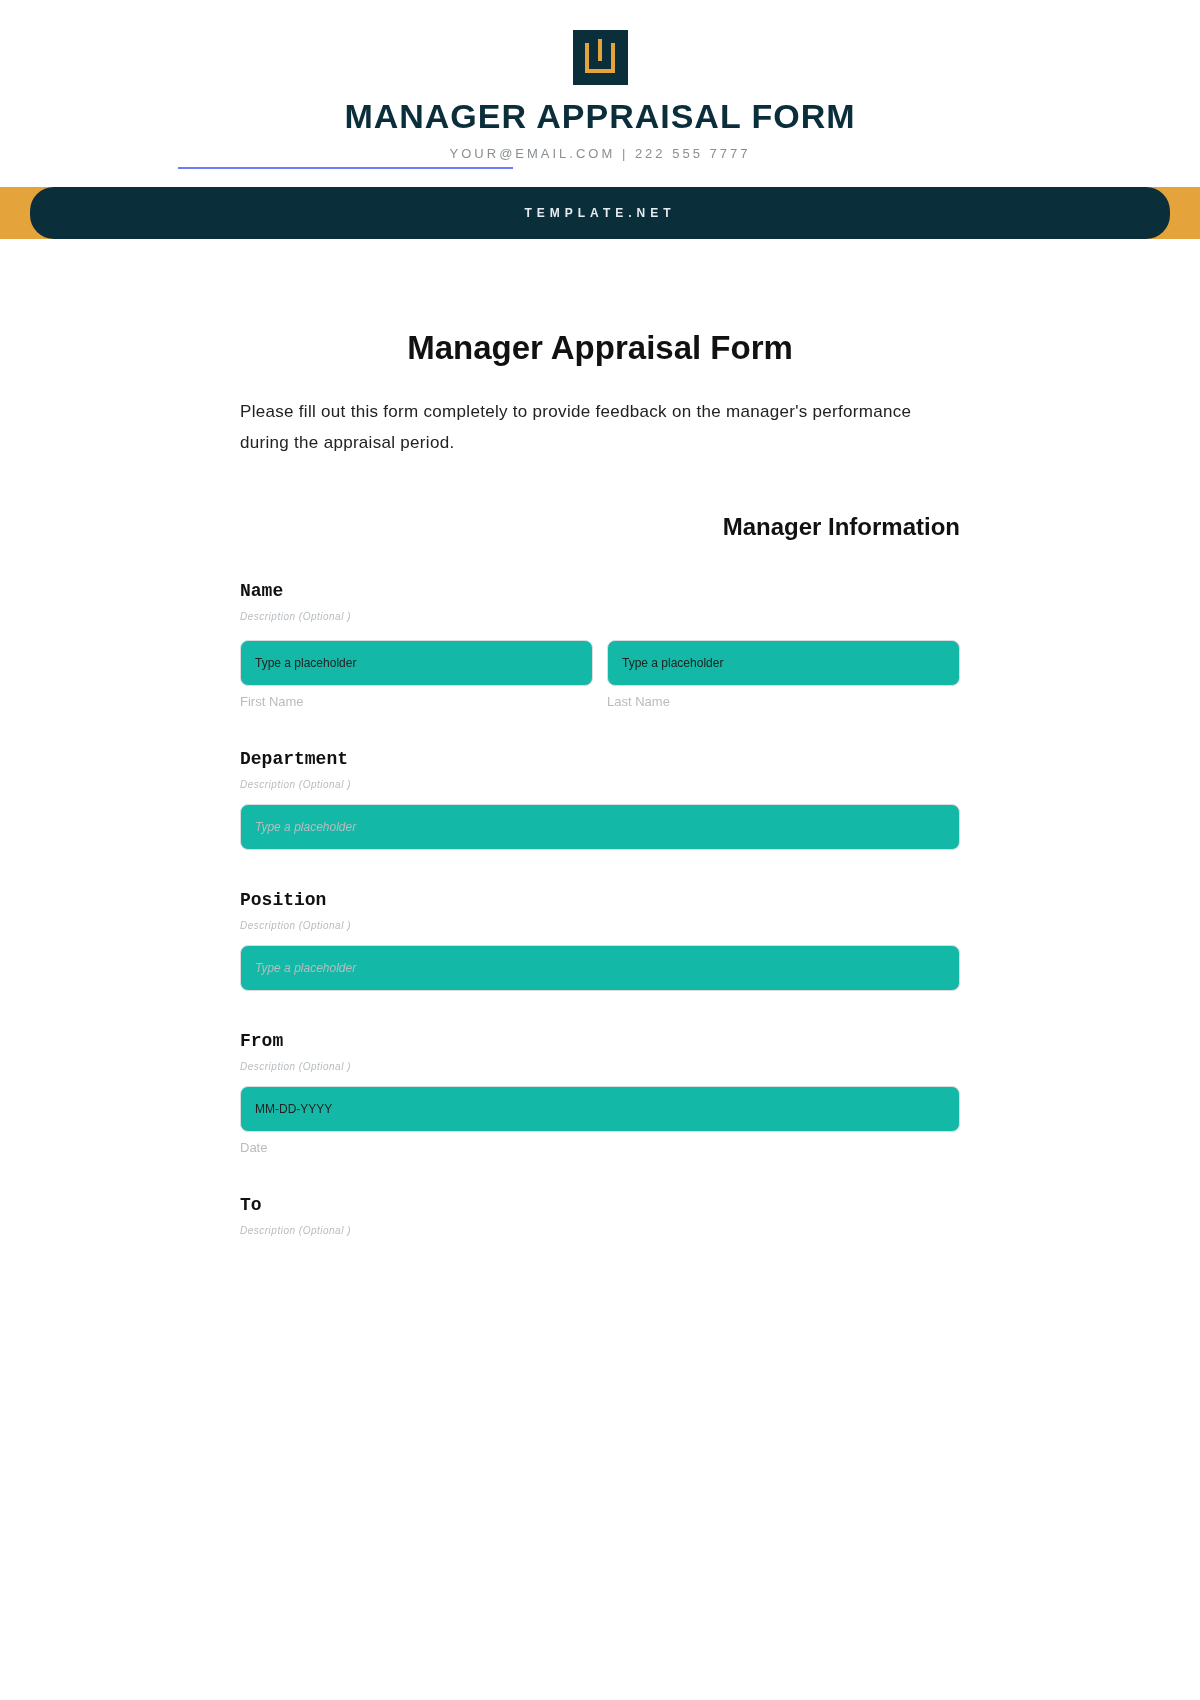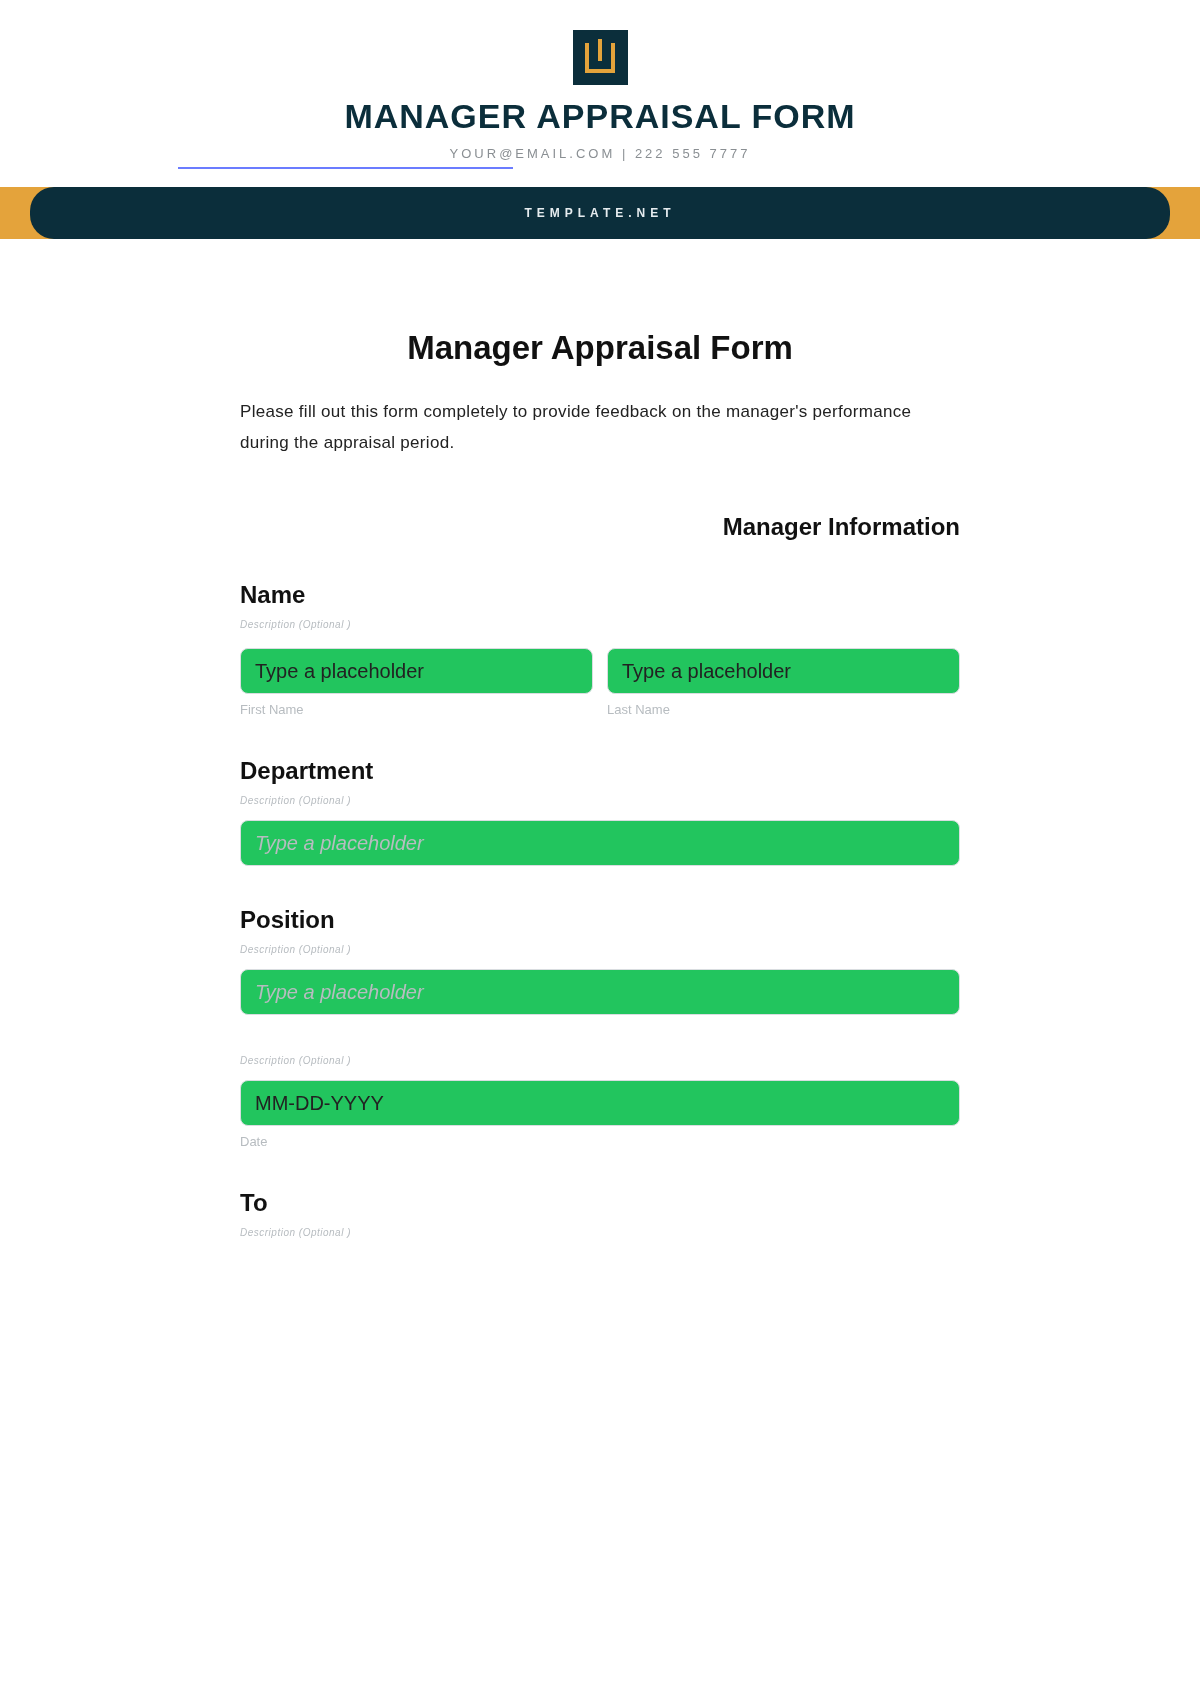--- a/index.html
+++ b/index.html
@@ -12,25 +12,25 @@
   .header-contact { font-size: 13px; letter-spacing: 3px; color: #8a8f93; margin-top: 10px; }
   .header-underline { width: 335px; height: 2px; background: #6b7cff; margin-top: 6px; align-self: flex-start; margin-left: 178px; }
   .band { margin-top: 18px; height: 52px; position: relative; background: #e4a33b; }
   .band-inner { position: absolute; left: 30px; right: 30px; top: 0; bottom: 0; background: #0b2e3b; display: flex; align-items: center; justify-content: center; border-radius: 24px; }
   .band-text { color: #e6ecef; font-size: 12px; letter-spacing: 5px; font-weight: 600; }
   .content { width: 720px; margin: 0 auto; padding-top: 90px; }
   .title { font-size: 33px; font-weight: 700; text-align: center; color: #111; }
   .intro { font-size: 17px; color: #222; text-align: left; margin-top: 30px; line-height: 1.8; letter-spacing: .3px; }
   .section-h { font-size: 24px; font-weight: 700; color: #111; margin-top: 55px; text-align: right; }
   .field { margin-top: 40px; }
-  .field-label { font-size: 24px; font-weight: 700; color: #111; }
+  .field-label { font-size: 18px; font-weight: 700; color: #111; font-family: Liberation Mono, monospace; }
   .field-desc { font-size: 10px; font-style: italic; color: #b7bcc0; margin-top: 10px; letter-spacing: .5px; }
   .row { display: flex; gap: 14px; margin-top: 18px; }
   .row > div { flex: 1; }
-  .input { width: 100%; height: 46px; border: 1px solid #d9dde0; border-radius: 8px; padding: 15px 14px; font-size: 20px; color: #222; background:#22c55e; }
+  .input { width: 100%; height: 46px; border: 1px solid #d9dde0; border-radius: 8px; padding: 15px 14px; font-size: 12px; color: #222; background:#14b8a6; }
   .input.placeholder-strong::placeholder { color:#222; font-style: normal; }
   .input.placeholder-soft::placeholder { color:#b7bcc0; font-style: italic; }
   .sublabel { font-size: 13px; color: #b7bcc0; margin-top: 8px; }
   .single-input { margin-top: 14px; }
 </style>
 </head>
 <body>
 
 <div class="topbar">
   <div class="logo">
@@ -79,20 +79,21 @@
   <div class="field">
     <div class="field-label">Position</div>
     <div class="field-desc">Description (Optional )</div>
     <div class="single-input">
       <input class="input placeholder-soft" placeholder="Type a placeholder" style="">
     </div>
   </div>
 
 
   <div class="field">
+    <div class="field-label">From</div>
     <div class="field-desc">Description (Optional )</div>
     <div class="single-input">
       <input class="input placeholder-strong" placeholder="MM-DD-YYYY" style="">
     </div>
     <div class="sublabel">Date</div>
   </div>
 
   <div class="field">
     <div class="field-label">To</div>
     <div class="field-desc">Description (Optional )</div>

